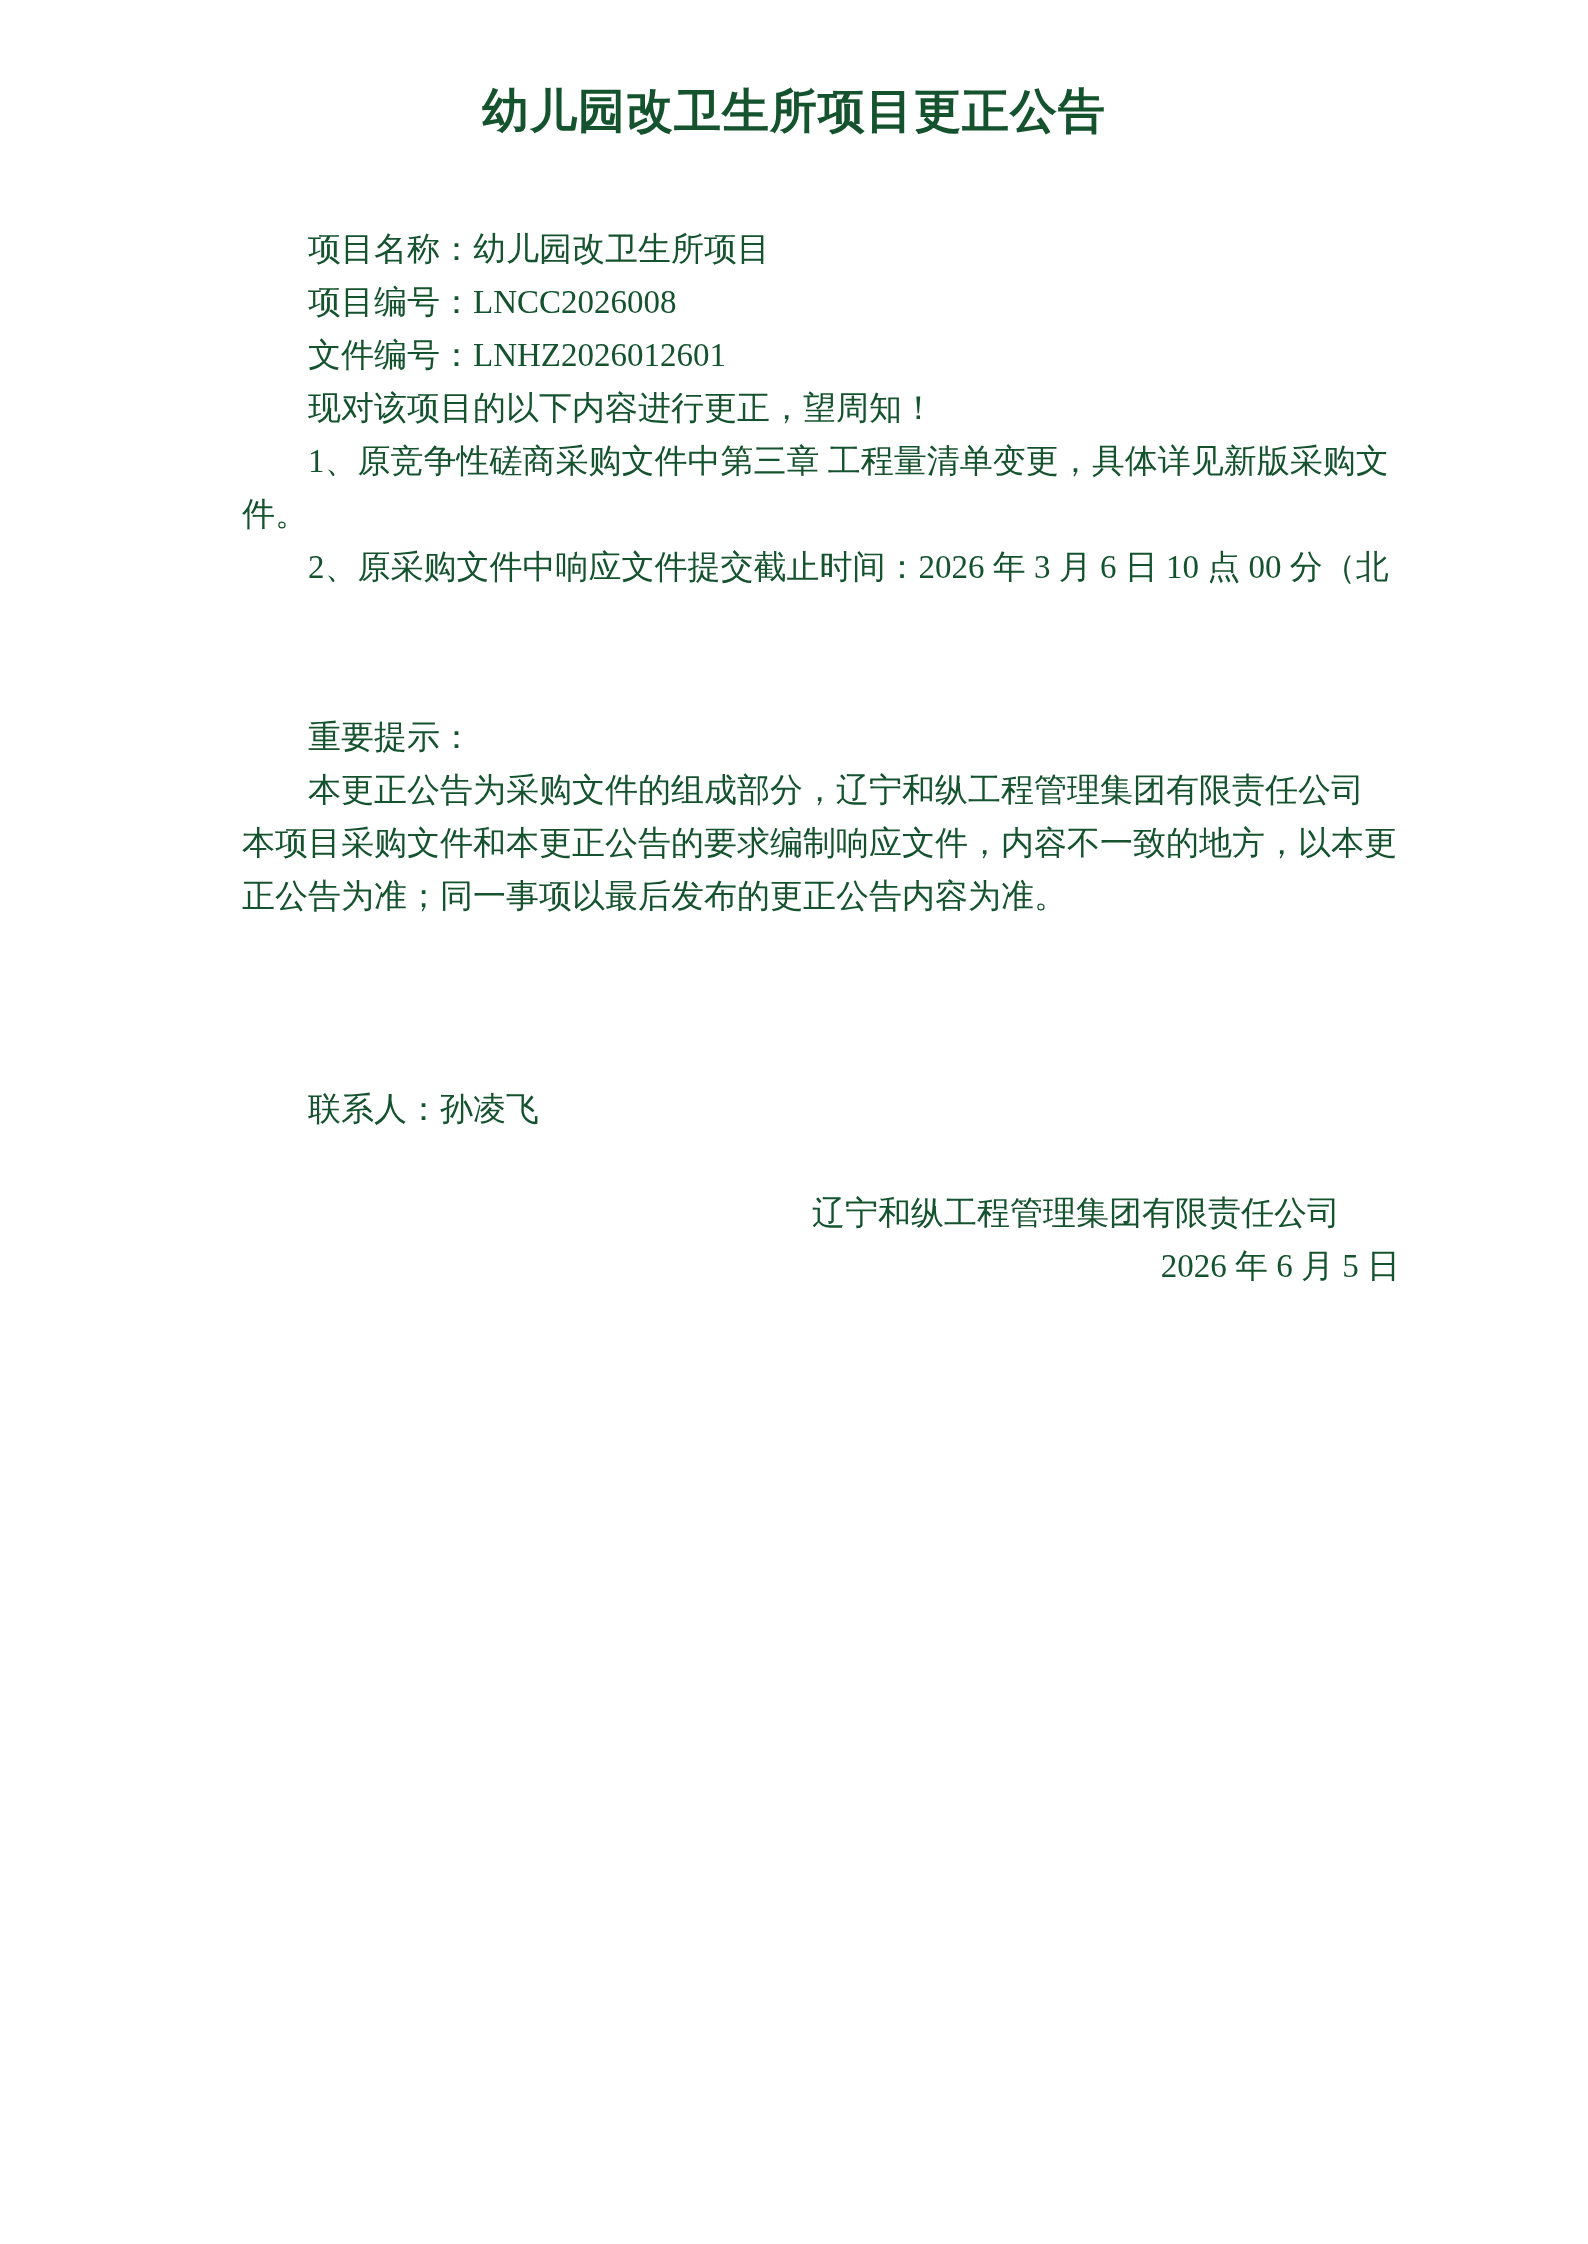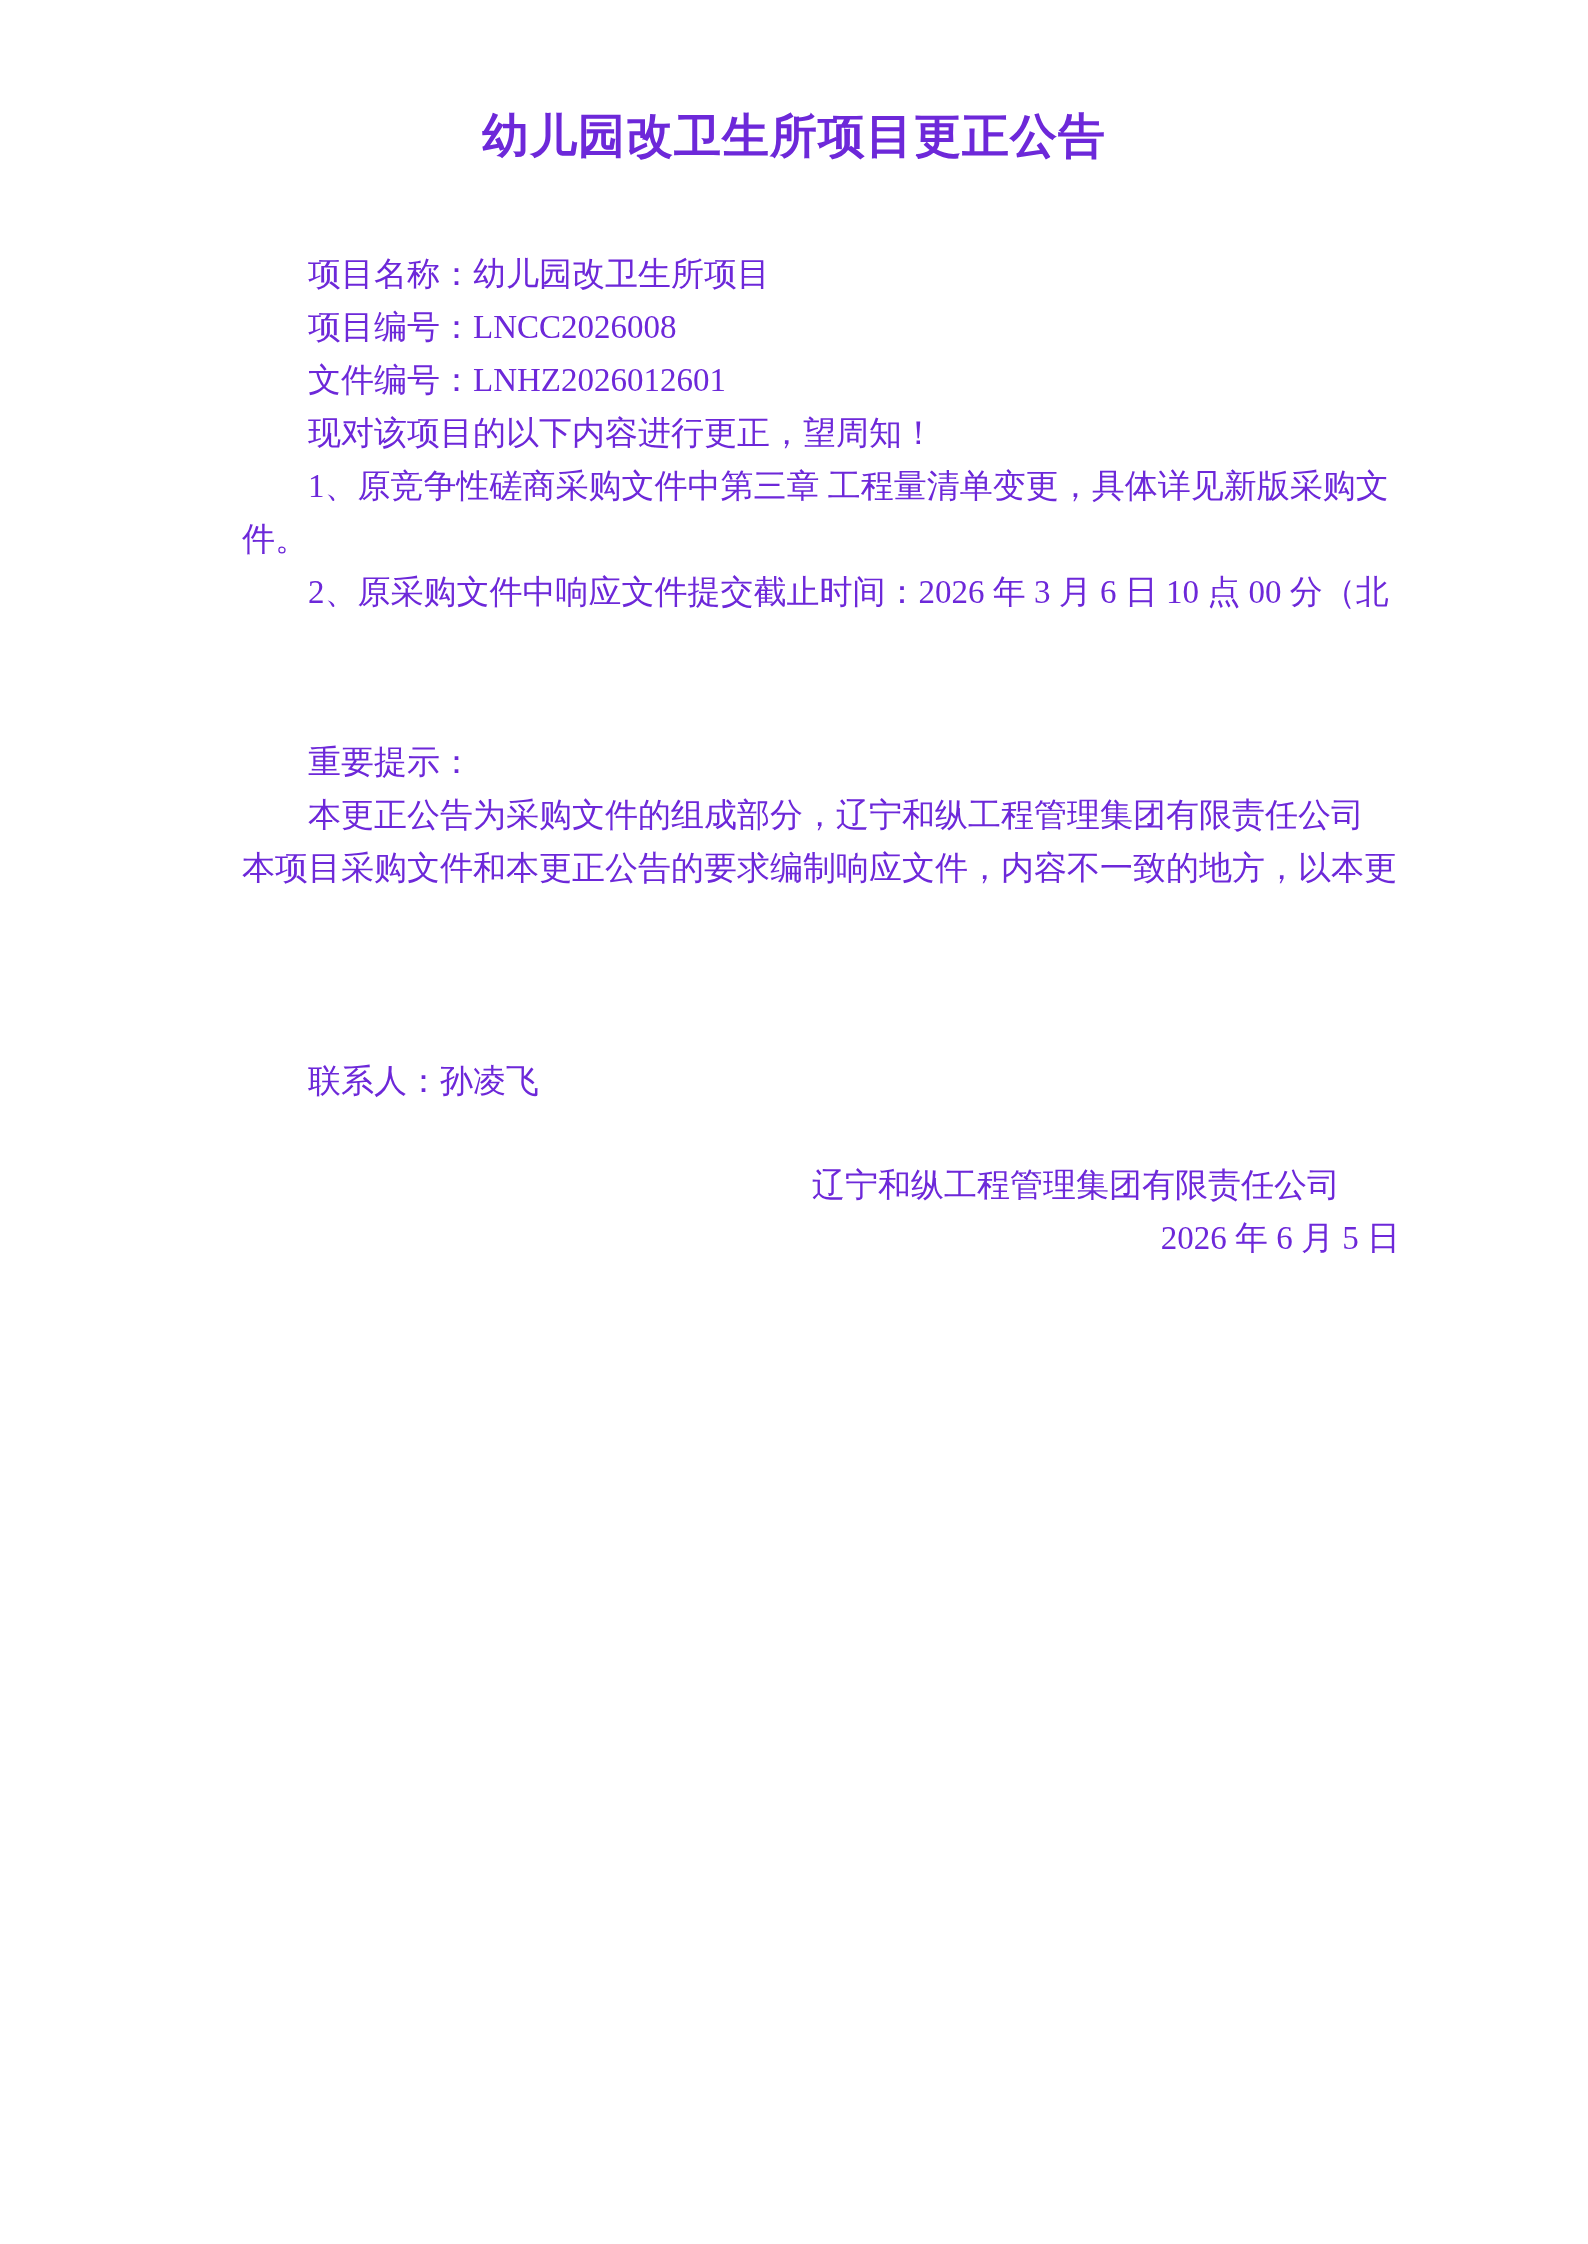--- a/index.html
+++ b/index.html
@@ -5,24 +5,24 @@
   html, body {
     margin: 0;
     padding: 0;
     background: #ffffff;
   }
   .page {
     position: relative;
     width: 1588px;
     height: 2244px;
     background: #ffffff;
-    color: #6d28d9;
+    color: #14532d;
     font-family: "Liberation Serif", "DejaVu Serif", serif;
     box-sizing: border-box;
-    padding-top: 105px;
+    padding-top: 80px;
     overflow: hidden;
   }
   .title {
     text-align: center;
     font-weight: bold;
     font-size: 47px;
     line-height: 62px;
     letter-spacing: 1px;
     white-space: pre;
   }
@@ -67,20 +67,21 @@
     <div class="line indent">1、原竞争性磋商采购文件中第三章 工程量清单变更，具体详见新版采购文</div>
     <div class="line">件。</div>
 
     <div class="line indent">2、原采购文件中响应文件提交截止时间：2026 年 3 月 6 日 10 点 00 分（北</div>
 
     <div class="spacer-a"></div>
 
     <div class="line indent">重要提示：</div>
     <div class="line indent">本更正公告为采购文件的组成部分，辽宁和纵工程管理集团有限责任公司</div>
     <div class="line">本项目采购文件和本更正公告的要求编制响应文件，内容不一致的地方，以本更</div>
+    <div class="line">正公告为准；同一事项以最后发布的更正公告内容为准。</div>
 
     <div class="spacer-b"></div>
 
     <div class="line indent">联系人：孙凌飞</div>
 
     <div class="spacer-c"></div>
 
     <div class="line right company">辽宁和纵工程管理集团有限责任公司</div>
     <div class="line right">2026 年 6 月 5 日</div>
 

